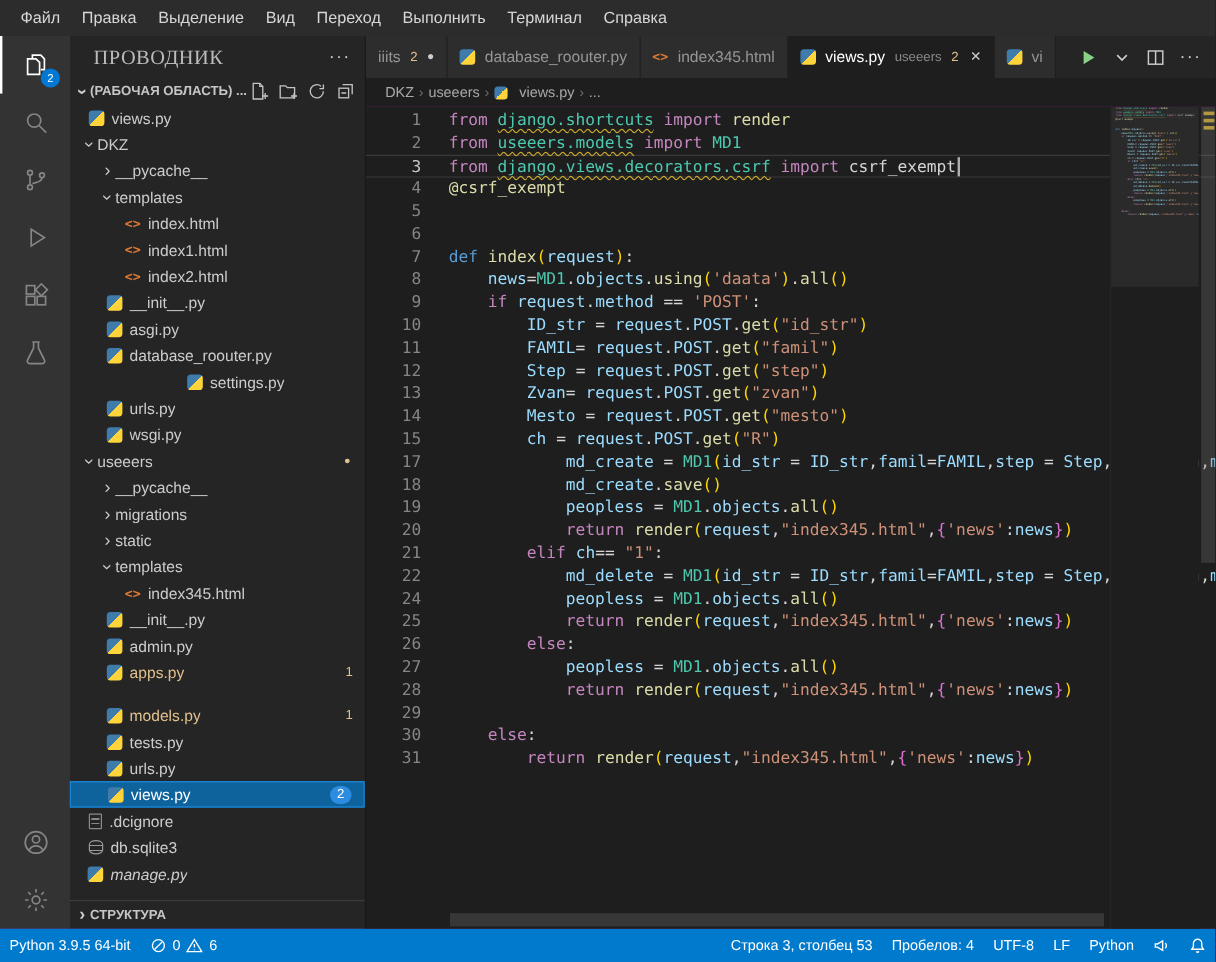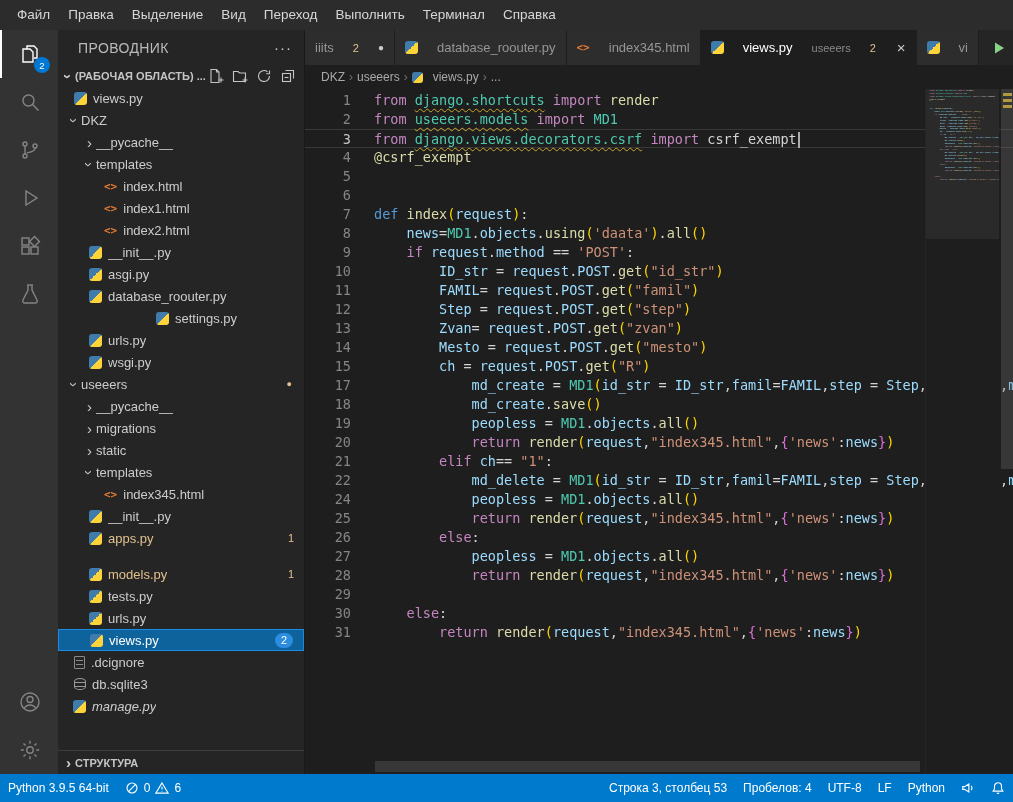--- a/index.html
+++ b/index.html
@@ -20,21 +20,21 @@
   
   #activitybar { width: 58px; background: #333333; flex: none; display: flex; flex-direction: column; align-items: stretch; }
   .ab-item { height: 48px; display: flex; align-items: center; justify-content: center; position: relative; color: #858585; border-left: 2px solid transparent; }
   .ab-item.active { color: #ffffff; border-left-color: #ffffff; }
   .ab-item svg { width: 24px; height: 24px; stroke: currentColor; fill: none; stroke-width: 1.4; }
   .ab-badge { position: absolute; right: 8px; bottom: 5px; min-width: 16px; height: 16px; border-radius: 8px; background: #0078d4; color: #fff; font-size: 9.5px; display: flex; align-items: center; justify-content: center; padding: 0 3px; }
   #ab-spacer { flex: 1; }
   
   #sidebar { width: 247px; background: #252526; flex: none; display: flex; flex-direction: column; border-right: 1px solid #191919; min-height: 0; }
   #sidebar-header { height: 35px; flex: none; display: flex; align-items: center; padding: 0 12px 0 20px; }
-  #sidebar-title { font-size: 14px; color: #bbbbbb; letter-spacing: 0.4px; }
+  #sidebar-title { font-size: 17px; color: #bbbbbb; letter-spacing: 0.4px; font-family: Liberation Serif, serif; }
   #sidebar-more { margin-left: auto; color: #cccccc; font-size: 15px; letter-spacing: 1px; cursor: pointer; }
   #workspace-row { height: 22px; flex: none; display: flex; align-items: center; padding: 0 8px 0 4px; font-weight: bold; font-size: 11px; color: #c5c5c5; }
   #workspace-label { white-space: nowrap; overflow: hidden; }
   .ws-actions { margin-left: auto; display: flex; gap: 8px; }
   .ws-actions svg { width: 16px; height: 16px; stroke: #c5c5c5; fill: none; stroke-width: 1.1; cursor: pointer; }
   #tree { flex: 1; overflow: hidden; }
   .row { height: 22px; display: flex; align-items: center; font-size: 13px; cursor: pointer; position: relative; color: #cccccc; }
   .row.selected { background: #0e639c; border: 1px solid #1c8ae0; color: #ffffff; }
   .row.modified { color: #e2c08d; }
   .twistie { display: inline-block; width: 13px; flex: none; color: #cccccc; font-size: 15px; line-height: 13px; text-align: center; }
@@ -45,21 +45,21 @@
   .ico-file { width: 11px; height: 13px; border: 1px solid #8a8a8a; border-radius: 1px; background: repeating-linear-gradient(#252526 0 3px, #8a8a8a 3px 4px); background-clip: content-box; padding: 2px 1px; }
   .ico-db { width: 12px; height: 12px; border: 1px solid #9a9a9a; border-radius: 50% / 30%; background: repeating-linear-gradient(rgba(0,0,0,0) 0 3px, #9a9a9a 3px 4px); }
   .row-label { white-space: nowrap; overflow: hidden; }
   .row-badge { margin-left: auto; margin-right: 10px; font-size: 11px; color: #e2c08d; }
   .row.selected .row-badge { background: #2b8ce0; color: #ffffff; border-radius: 8px; padding: 0 6px; height: 15px; line-height: 15px; }
   .row-dot { margin-left: auto; margin-right: 12px; color: #e2c08d; font-size: 9px; }
   #outline-row { flex: none; height: 24px; display: flex; align-items: center; border-top: 1px solid #3c3c3c; font-size: 11px; font-weight: bold; color: #c5c5c5; padding-left: 4px; margin-top: auto; }
   
   #editor-col { flex: 1; display: flex; flex-direction: column; min-width: 0; }
   #tabbar { height: 35px; background: #252526; flex: none; display: flex; align-items: stretch; overflow: hidden; }
-  .tab { display: flex; align-items: center; gap: 19px; padding: 0 10px; background: #2d2d2d; border-right: 1px solid #1e1e1e; font-size: 13px; color: #969696; cursor: pointer; white-space: nowrap; }
+  .tab { display: flex; align-items: center; gap: 8px; padding: 0 10px; background: #2d2d2d; border-right: 1px solid #1e1e1e; font-size: 13px; color: #969696; cursor: pointer; white-space: nowrap; }
   .tab.active { background: #1e1e1e; color: #ffffff; }
   .tab.clip { max-width: 90px; overflow: hidden; }
   .tab .fico { margin-right: 0; }
   .tab-desc { font-size: 11px; color: #8a8a8a; }
   .tab-badge { font-size: 11px; color: #e2c08d; }
   .tab-dot { font-size: 10px; color: #cccccc; }
   .tab-close { font-size: 15px; color: #cccccc; margin-left: 2px; }
   #tab-actions { margin-left: auto; display: flex; align-items: center; gap: 12px; padding: 0 12px; flex: none; }
   #tab-actions svg { width: 16px; height: 16px; }
   .dots { color: #cccccc; font-size: 15px; letter-spacing: 1px; cursor: pointer; }
@@ -276,20 +276,24 @@
             <span class="twistie open">›</span>
             <span class="row-label">templates</span>
           </div>
           <div class="row" style="padding-left: 46px;">
             <span class="fico ico-html">&lt;&gt;</span>
             <span class="row-label">index345.html</span>
           </div>
           <div class="row" style="padding-left: 31px;">
             <span class="fico ico-py"></span>
             <span class="row-label">__init__.py</span>
+          </div>
+          <div class="row" style="padding-left: 31px;">
+            <span class="fico ico-py"></span>
+            <span class="row-label">admin.py</span>
           </div>
           <div class="row modified" style="padding-left: 31px;">
             <span class="fico ico-py"></span>
             <span class="row-label">apps.py</span>
             <span class="row-badge">1</span>
           </div>
           <div class="row modified" style="padding-left: 31px; margin-top: 14px;">
             <span class="fico ico-py"></span>
             <span class="row-label">models.py</span>
             <span class="row-badge">1</span>

